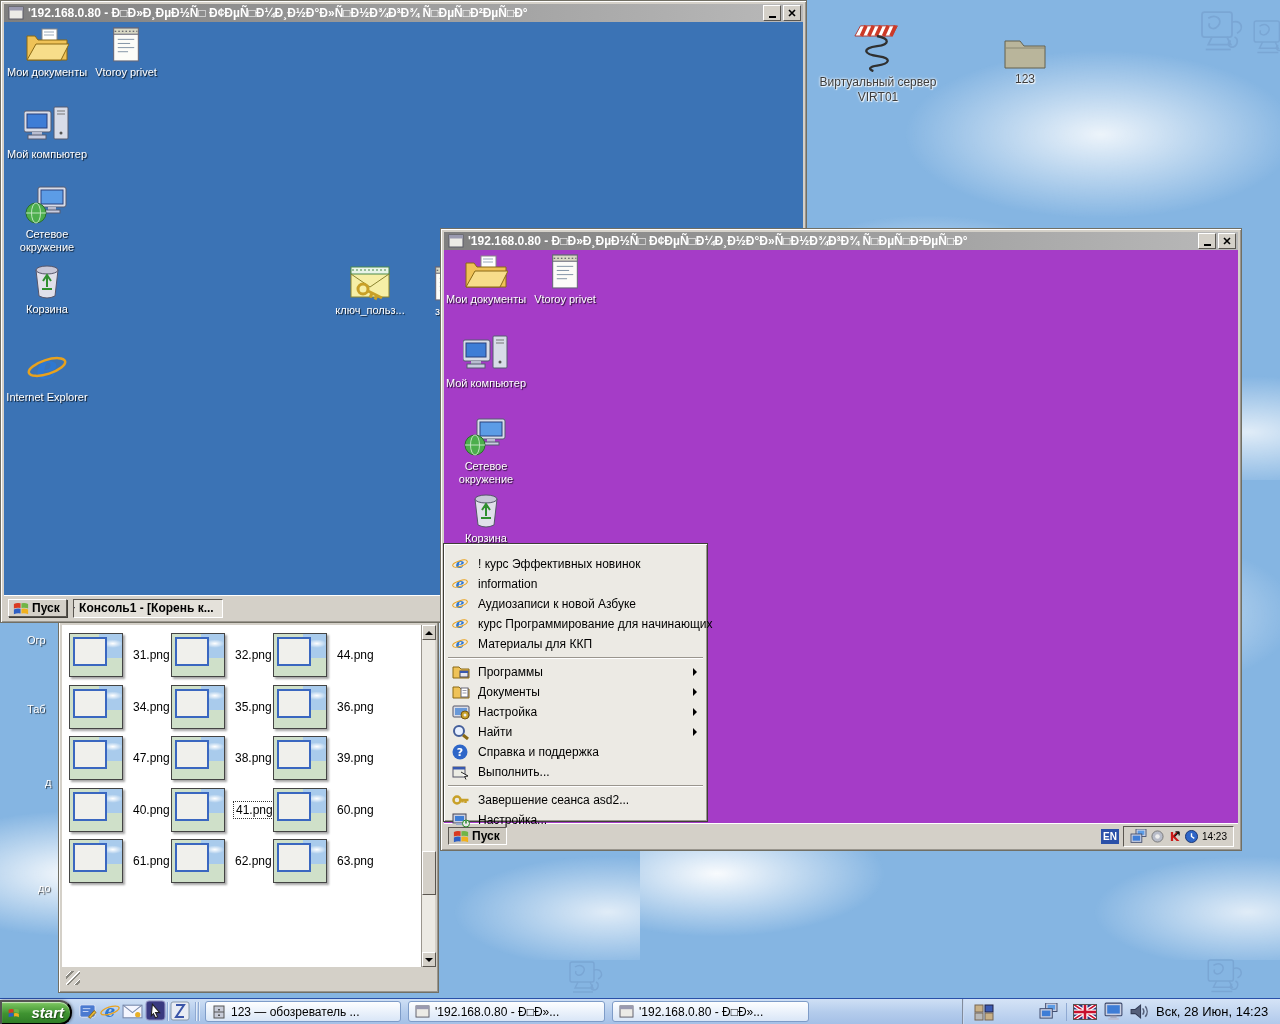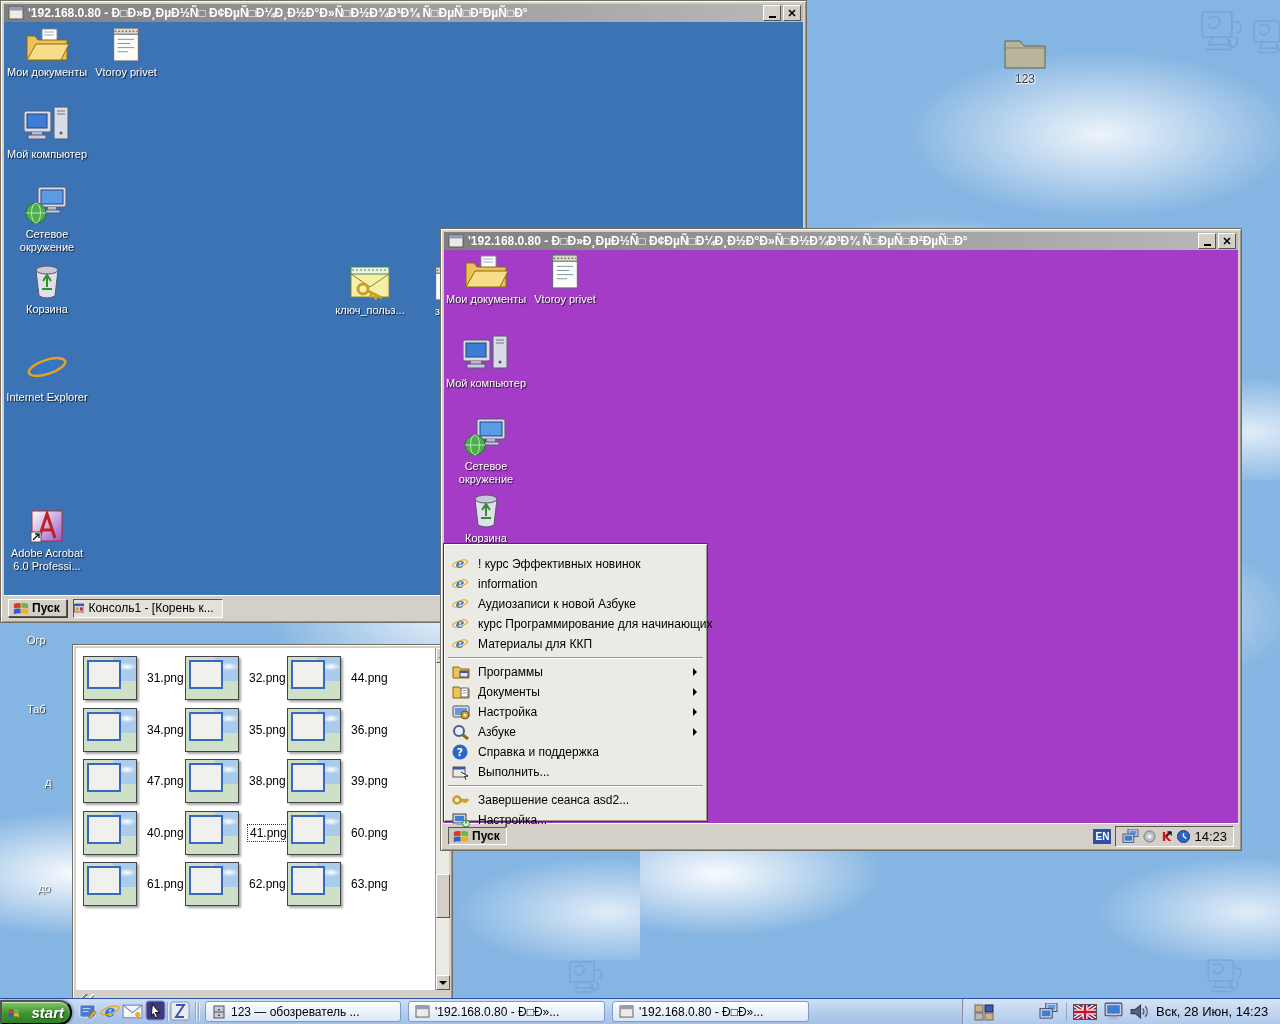--- a/index.html
+++ b/index.html
@@ -27,45 +27,45 @@
   .capbtn{width:16px;height:14px;background:#D4D0C8;border:1px solid;
     border-color:#FFFFFF #5A5650 #5A5650 #FFFFFF;display:flex;align-items:center;justify-content:center;}
   .min-glyph{display:block;width:7px;height:2px;background:#000;margin-top:7px;}
   
   .stb{background:#D4D0C8;border-top:1px solid #FFFFFF;display:flex;align-items:center;}
   .stb-start{height:18px;margin-left:4px;padding:0 6px 0 4px;display:flex;align-items:center;gap:3px;
     font-size:12px;font-weight:bold;background:#D4D0C8;border:1px solid;
     border-color:#FFFFFF #5A5650 #5A5650 #FFFFFF;box-shadow:1px 1px 0 #403E38;}
   .stb-start.pressed{border-color:#5A5650 #FFFFFF #FFFFFF #5A5650;box-shadow:none;background:#CDC9C0;}
   .stb-btn{height:19px;margin-left:6px;padding:0 8px 0 0;display:flex;align-items:center;gap:4px;
-    font-size:12px;font-weight:normal;background:#E4E1DA;border:1px solid;
+    font-size:12px;font-weight:bold;background:#E4E1DA;border:1px solid;
     border-color:#5A5650 #FFFFFF #FFFFFF #5A5650;white-space:nowrap;overflow:hidden;max-width:150px;}
   .stray{margin-left:auto;display:flex;align-items:center;gap:4px;margin-right:4px;}
   .stray-inset{display:flex;align-items:center;gap:4px;padding:1px 6px;height:17px;
     border:1px solid;border-color:#5A5650 #FFFFFF #FFFFFF #5A5650;}
   .enbadge{width:18px;height:15px;background:#2A50A8;color:#fff;font-size:10px;font-weight:bold;
     display:flex;align-items:center;justify-content:center;}
-  .sclock{font-size:13px;color:#000;}
+  .sclock{font-size:10px;color:#000;}
   
   .dicon{position:absolute;width:84px;display:flex;flex-direction:column;align-items:center;}
   .dicon .lbl{margin-top:3px;color:#fff;font-size:11px;line-height:13px;text-align:center;
     text-shadow:1px 1px 1px rgba(0,0,0,.8);}
   .hicon .lbl{color:#3C3C3C;text-shadow:0 0 3px #fff,0 0 2px #fff,1px 1px 1px rgba(255,255,255,.9);}
   .frag{position:absolute;color:#fff;font-size:11px;text-shadow:1px 1px 1px rgba(0,0,0,.7);}
   
   #startmenu{left:443px;top:543px;width:265px;height:279px;background:#ECEAE4;
     border:1px solid #403E38;box-shadow:inset 1px 1px 0 #FFFFFF, inset -1px -1px 0 #9A968E;
     padding:10px 2px;box-sizing:border-box;}
   .mi{display:flex;align-items:center;height:20px;padding:0 8px 0 6px;font-size:12px;color:#000;white-space:nowrap;}
   .mi .mic{width:18px;height:16px;margin-right:8px;flex:0 0 auto;display:flex;}
   .msep{height:0;border-top:1px solid #9A968E;border-bottom:1px solid #FFFFFF;margin:3px 2px;}
   .arr{margin-left:auto;width:0;height:0;border-left:4px solid #000;
     border-top:4px solid transparent;border-bottom:4px solid transparent;}
   
-  #explorer{left:72px;top:621px;width:379px;height:370px;margin-top:23px;}
+  #explorer{left:58px;top:621px;width:379px;height:370px;}
   #expl-client{position:absolute;left:3px;top:3px;width:360px;height:342px;background:#fff;overflow:hidden;}
   .tile{position:absolute;display:flex;align-items:center;}
   .thumb{display:inline-block;width:52px;height:42px;background:#CFE0C9;border:1px solid #444;
     position:relative;box-shadow:2px 2px 2px rgba(0,0,0,.35);}
   .thumb::before{content:"";position:absolute;right:0;top:0;width:45%;height:58%;
     background:radial-gradient(ellipse 14px 6px at 60% 40%, #fff, rgba(255,255,255,0) 70%),#A9CBEC;}
   .thumb::after{content:"";position:absolute;left:3px;top:3px;width:58%;height:60%;
     background:#F0F0EC;border:2px solid #3A67C0;}
   .fname{font-size:12px;color:#000;margin-left:8px;padding:1px 2px;}
   .fname.sel{border:1px dotted #333;}
@@ -339,20 +339,26 @@
   <svg class="abs doodle" style="left:1250px;top:14px;width:42px;height:56px">
       <use href="#sym-doodle"></use>
     </svg>
   <svg class="abs doodle" style="left:566px;top:960px;width:40px;height:44px">
       <use href="#sym-doodle"></use>
     </svg>
   <svg class="abs doodle" style="left:1203px;top:958px;width:44px;height:46px">
       <use href="#sym-doodle"></use>
     </svg>
 
+  <div class="dicon hicon" style="left:808px;top:24px;width:140px">
+    <svg width="66" height="48">
+        <use href="#sym-spring"></use>
+      </svg>
+    <span class="lbl" style="font-size:12px;line-height:15px">Виртуальный сервер VIRT01</span>
+  </div>
   <div class="dicon hicon" style="left:980px;top:36px;width:90px">
     <svg width="44" height="34">
         <use href="#sym-folder2"></use>
       </svg>
     <span class="lbl" style="font-size:12px">123</span>
   </div>
 
   <span class="frag" style="left:27px;top:634px">Огр</span>
   <span class="frag" style="left:27px;top:703px">Таб</span>
   <span class="frag" style="left:45px;top:776px">д</span>
@@ -488,26 +494,20 @@
         <svg width="30" height="38">
             <use href="#sym-bin"></use>
           </svg>
         <span class="lbl">Корзина</span>
       </div>
       <div class="dicon" style="left:1px;top:326px">
         <svg width="40" height="40">
             <use href="#sym-ie"></use>
           </svg>
         <span class="lbl">Internet Explorer</span>
-      </div>
-      <div class="dicon" style="left:1px;top:486px">
-        <svg width="36" height="36">
-            <use href="#sym-acro6"></use>
-          </svg>
-        <span class="lbl">Adobe Acrobat 6.0 Professi...</span>
       </div>
       <div class="dicon" style="left:324px;top:243px">
         <svg width="46" height="36">
             <use href="#sym-keyenv"></use>
           </svg>
         <span class="lbl">ключ_польз...</span>
       </div>
       <div class="dicon" style="left:402px;top:243px">
         <svg width="30" height="37">
             <use href="#sym-notepad"></use>
@@ -678,21 +678,21 @@
         </span>
       <span>Настройка</span>
       <span class="arr"></span>
     </div>
     <div class="mi">
       <span class="mic">
           <svg width="18" height="16">
             <use href="#sym-mi-search"></use>
           </svg>
         </span>
-      <span>Азбуке</span>
+      <span>Найти</span>
       <span class="arr"></span>
     </div>
     <div class="mi">
       <span class="mic">
           <svg width="16" height="16">
             <use href="#sym-mi-help"></use>
           </svg>
         </span>
       <span>Справка и поддержка</span>
     </div>

